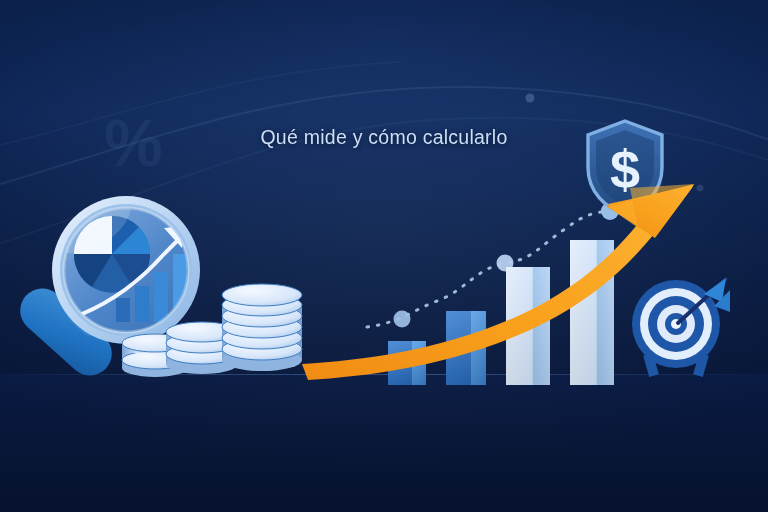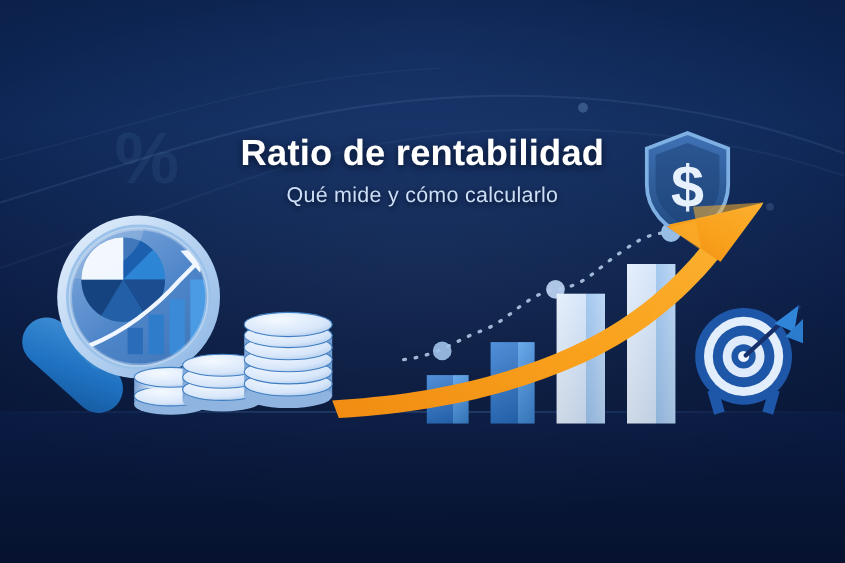--- a/index.html
+++ b/index.html
@@ -229,17 +229,16 @@
       <ellipse cx="144" cy="59" rx="40" ry="11" fill="url(#coinTop)" stroke="#3f7ec2" stroke-width="1"></ellipse>
       <ellipse cx="144" cy="48" rx="40" ry="11" fill="url(#coinTop)" stroke="#3f7ec2" stroke-width="1"></ellipse>
       <ellipse cx="144" cy="37" rx="40" ry="11" fill="url(#coinTop)" stroke="#3f7ec2" stroke-width="1"></ellipse>
       <ellipse cx="144" cy="26" rx="40" ry="11" fill="url(#coinTop)" stroke="#3f7ec2" stroke-width="1"></ellipse>
       <ellipse cx="144" cy="15" rx="40" ry="11" fill="url(#coinTop)" stroke="#3f7ec2" stroke-width="1"></ellipse>
       <ellipse cx="144" cy="5" rx="40" ry="11" fill="url(#coinTop)" stroke="#3f7ec2" stroke-width="1"></ellipse>
     </g>
   </svg>
 
   <div class="title-block">
-    <div class="title-line">Ratio de rentabilidad</div>
     <div class="subtitle">Qué mide y cómo calcularlo</div>
   </div>
 
 </div>
 
 </body></html>

